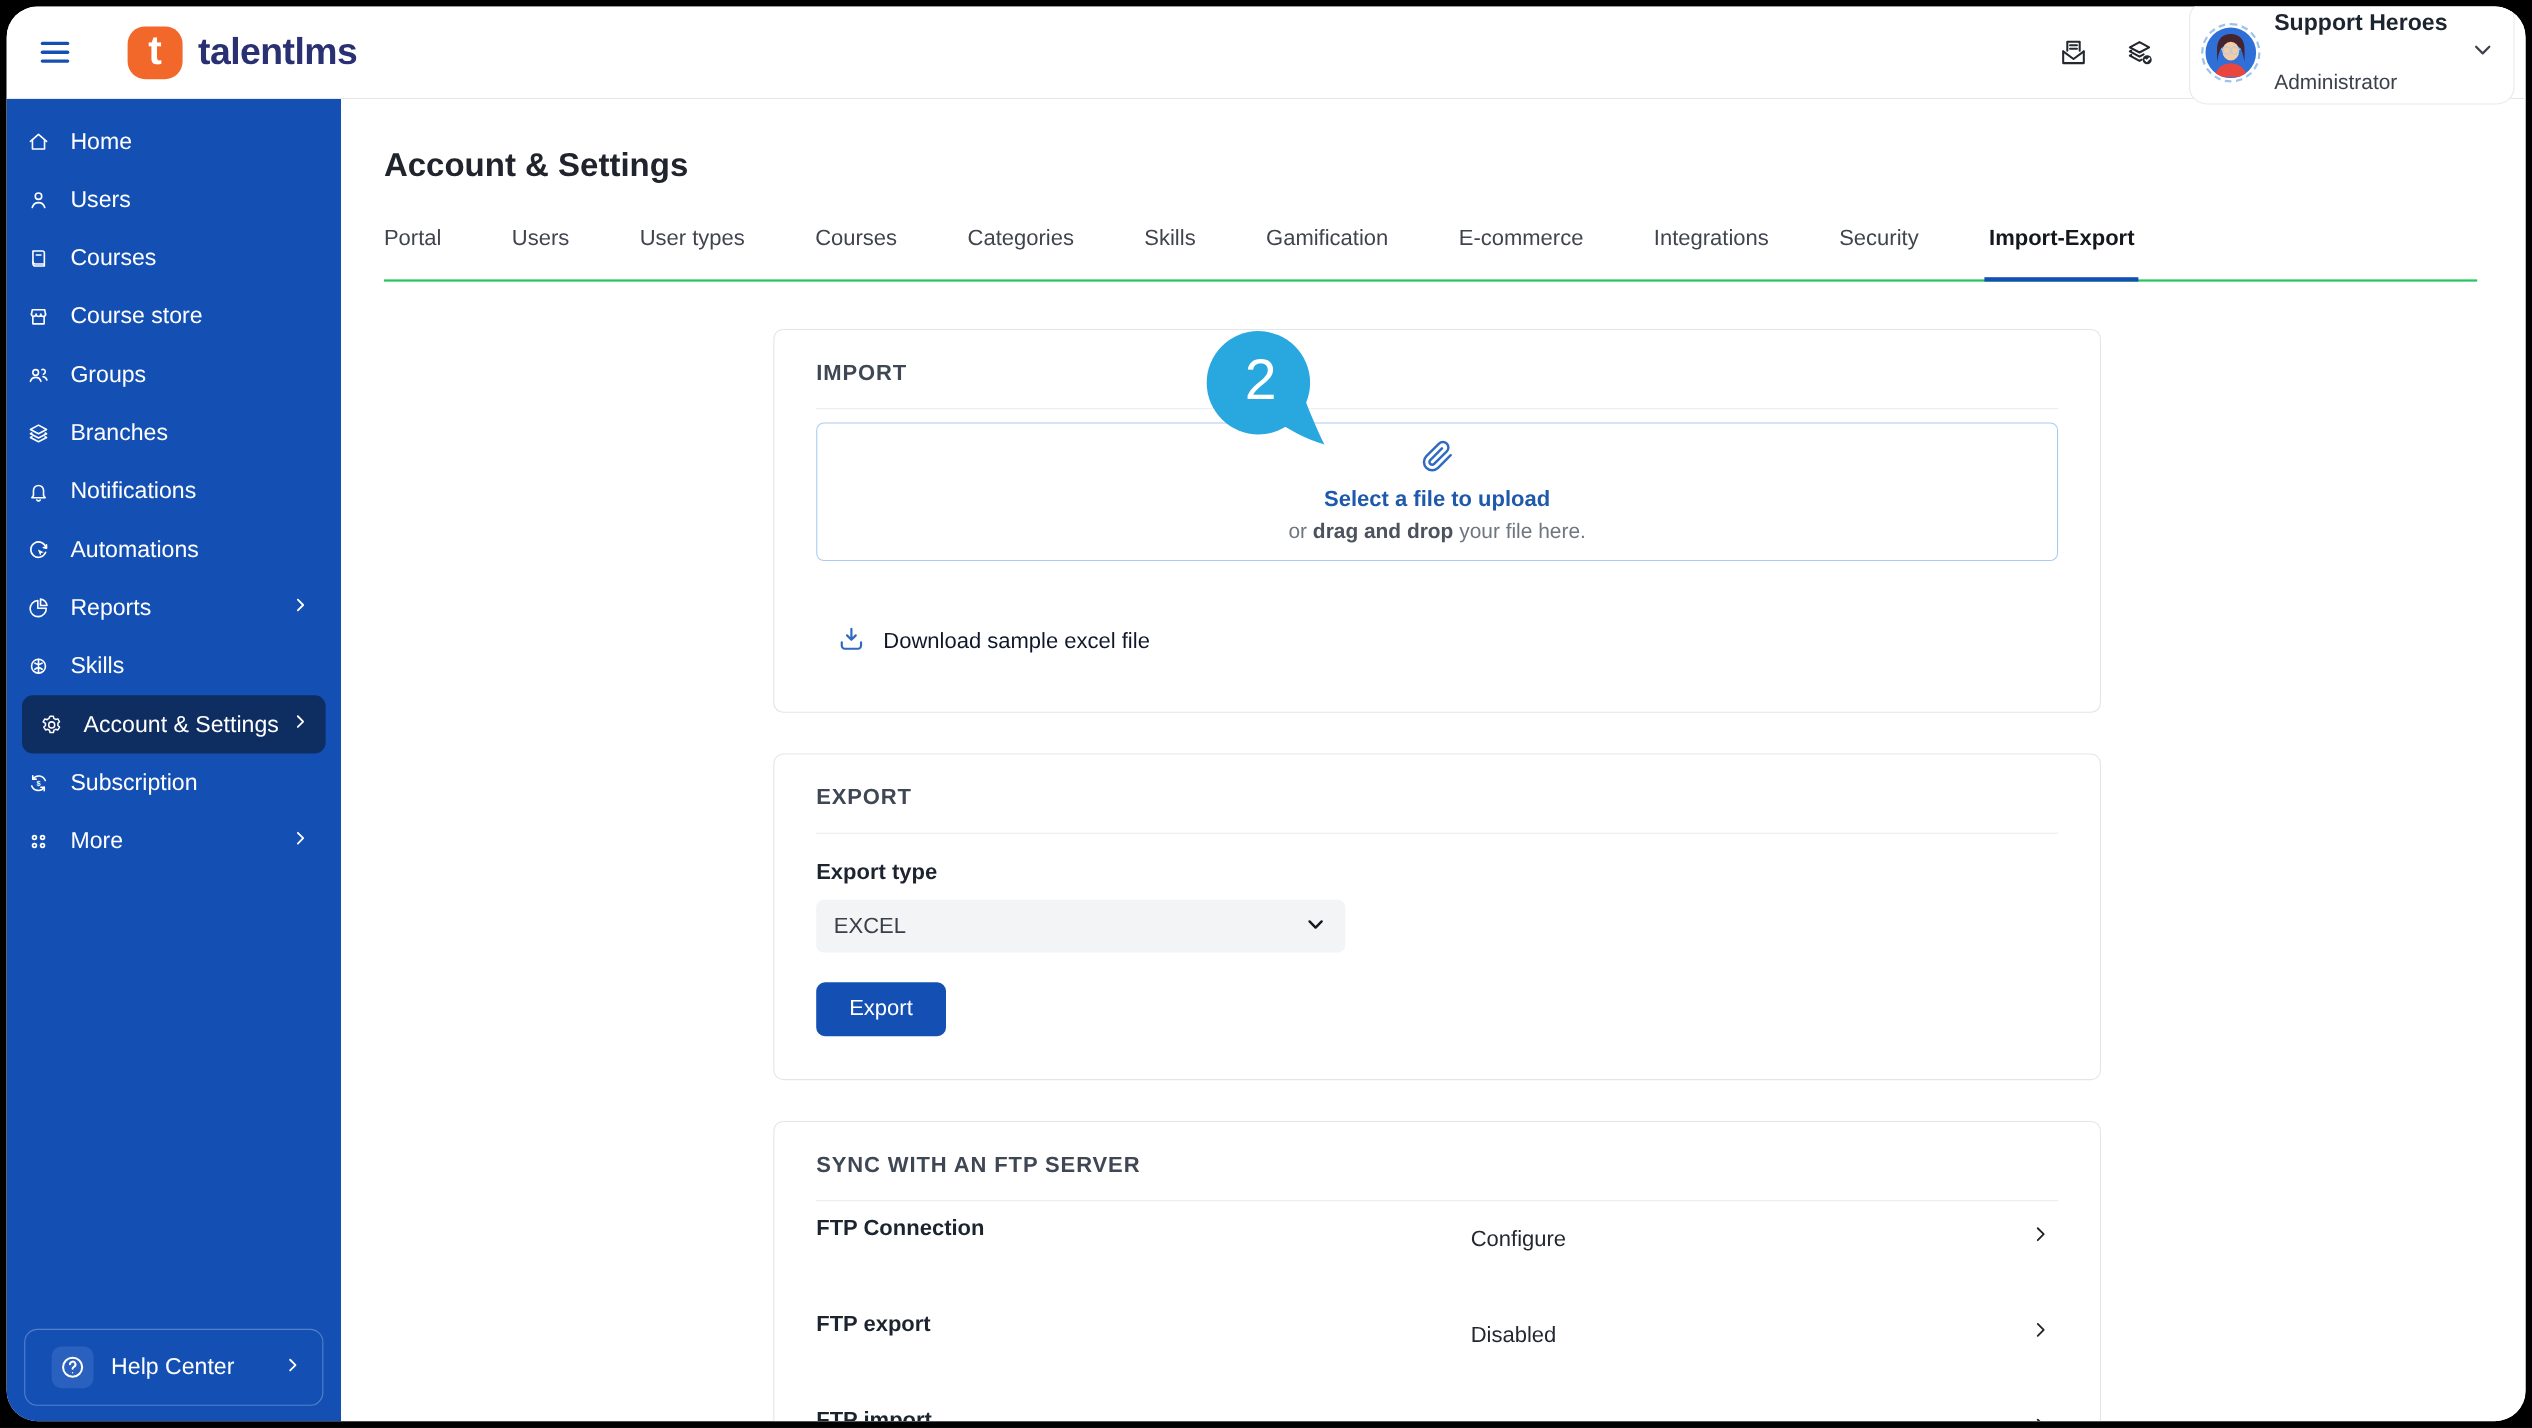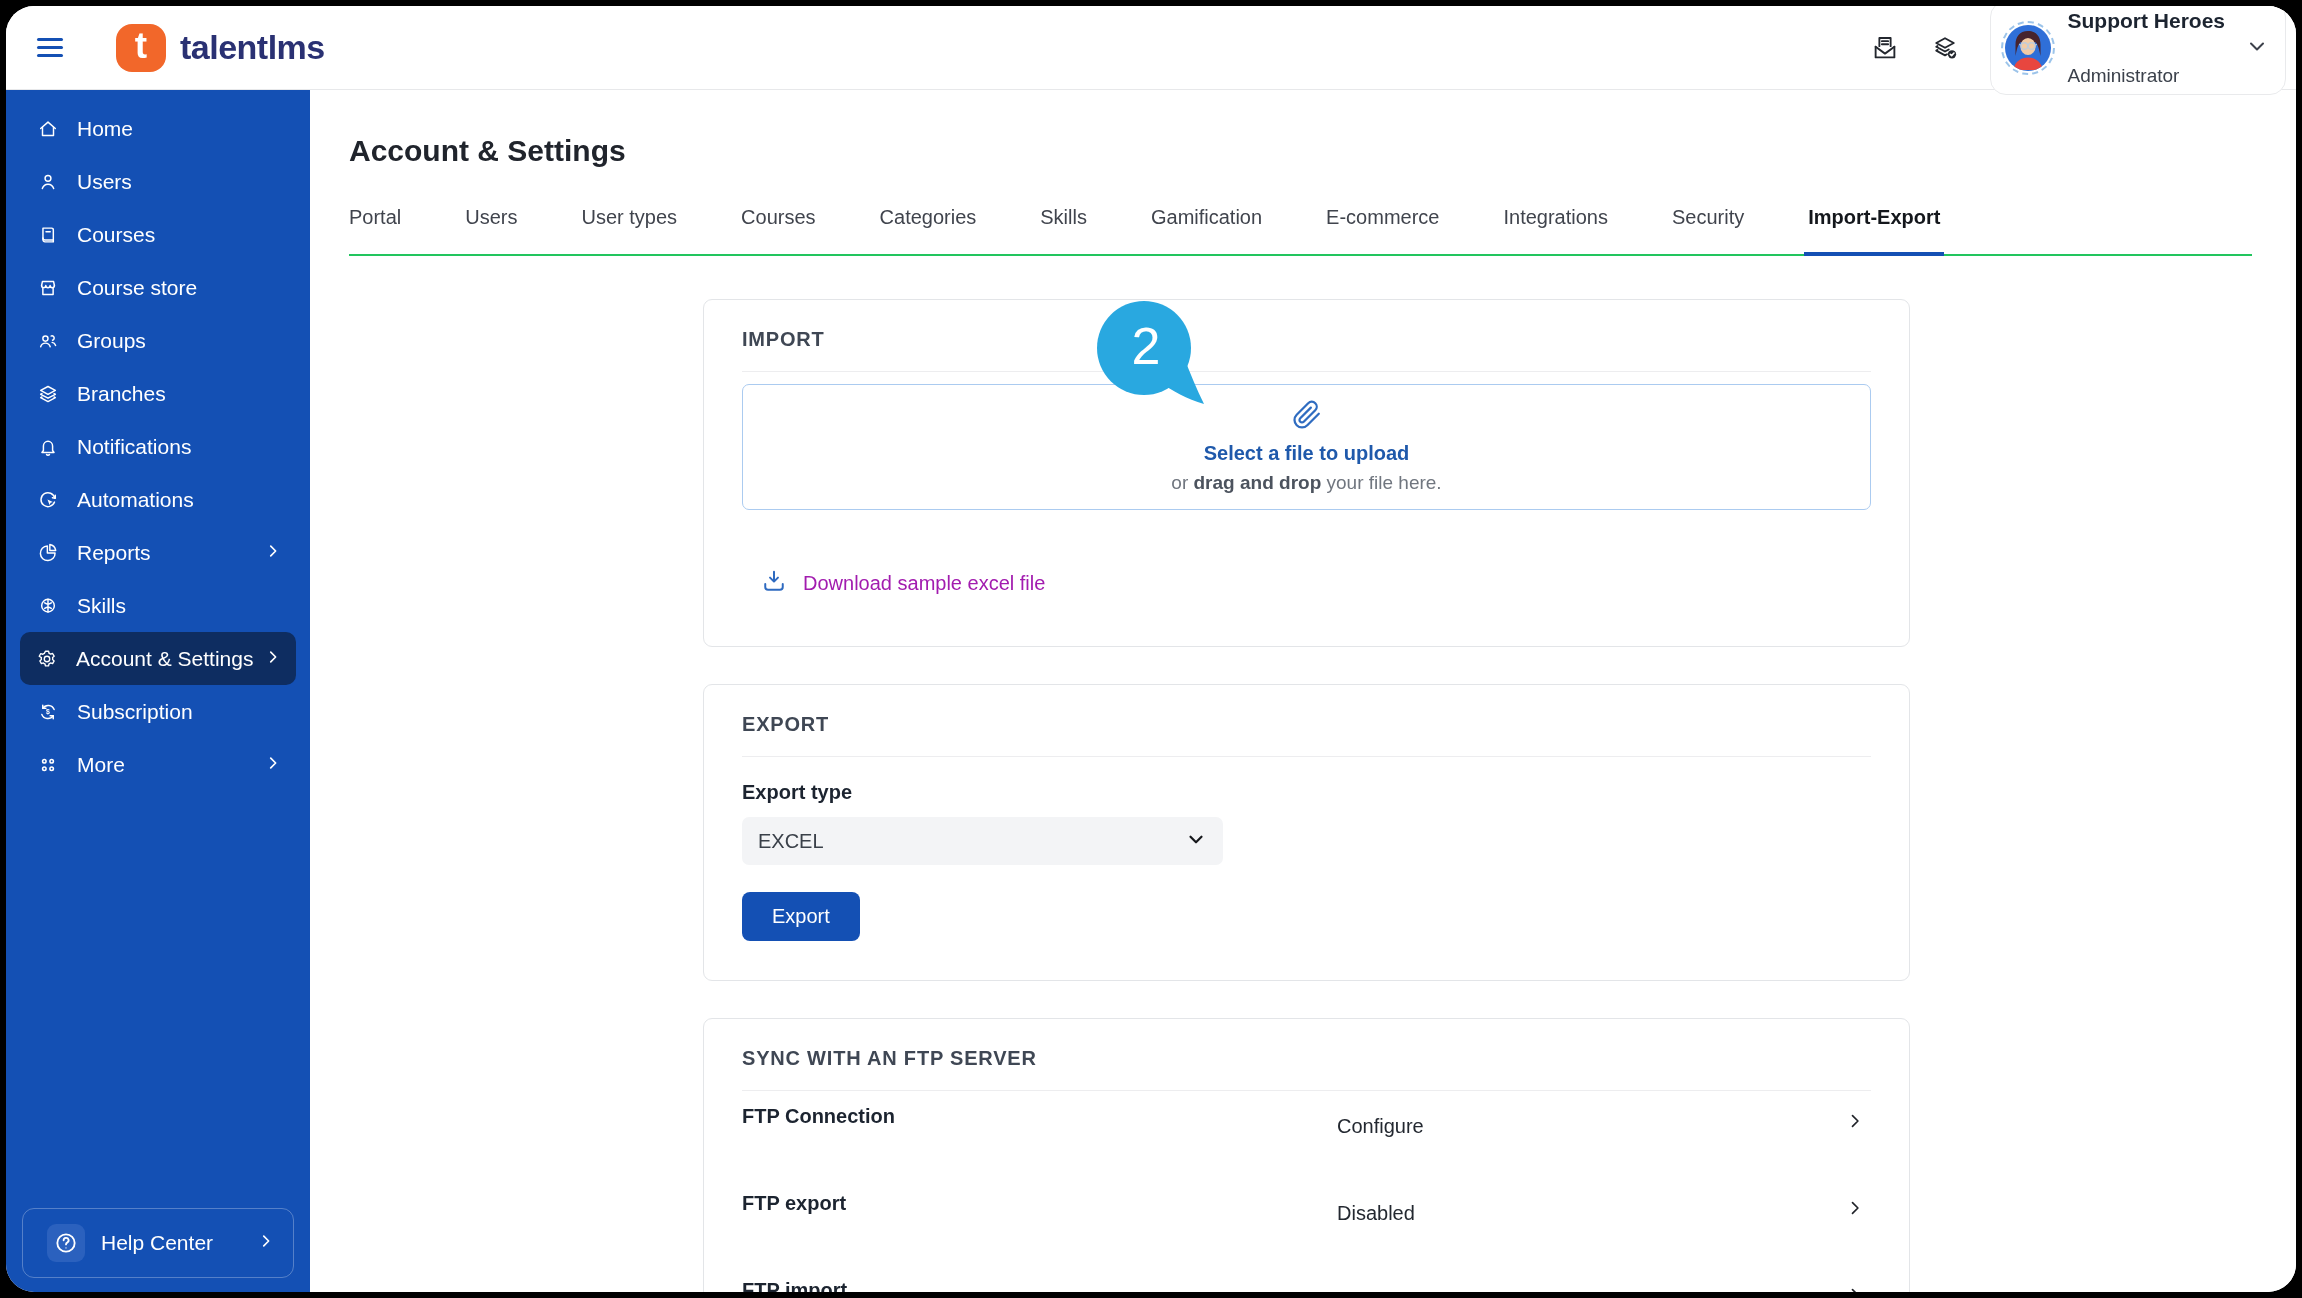--- a/index.html
+++ b/index.html
@@ -32,21 +32,21 @@
   .avatar-ring { width:54px; height:54px; border:2px dashed #9cc4ea; border-radius:50%;
                  display:flex; align-items:center; justify-content:center; }
   .user-text { margin-left:12px; line-height:1.2; }
   .user-name { font-size:21px; font-weight:700; color:#1c2430; }
   .user-role { font-size:19px; color:#3b414b;margin-top:32px; }
   .user-chev { margin-left:20px; }
 
   
   .body { flex:1; display:flex; min-height:0; }
   .sidebar { width:304px; flex:0 0 304px; background:#1450b4; position:relative; padding-top:12px; color:#fff; }
-  .nav-item { height:53px; display:flex; align-items:center; padding-left:31px; cursor:pointer; font-size:21px; font-weight:500; }
+  .nav-item { height:53px; display:flex; align-items:center; padding-left:18px; cursor:pointer; font-size:21px; font-weight:500; }
   .nav-item .nico { width:22px; height:22px; flex:0 0 22px; margin-right:18px; }
   .nav-item .chev { margin-left:auto; margin-right:28px; }
   .nav-item.active { background:#0e2d61; border-radius:10px; margin:0 14px; padding-left:16px; }
   .nav-item.active .chev { margin-right:14px; }
   .help-box { position:absolute; left:16px; right:16px; bottom:14px; height:70px;
               border:1px solid rgba(255,255,255,0.28); border-radius:12px;
               display:flex; align-items:center; padding:0 18px 0 24px; cursor:pointer; }
   .help-ico { width:38px; height:38px; background:#2b61be; border-radius:9px;
               display:flex; align-items:center; justify-content:center; }
   .help-label { margin-left:16px; font-size:21px; font-weight:500; }
@@ -65,21 +65,21 @@
   .card-title { font-size:20px; font-weight:600; color:#3f4754; letter-spacing:0.8px; }
   .card-divider { height:1px; background:#ededef; margin-top:20px; }
 
   
   .upload-area { margin-top:12px; height:126px; border:1px solid #abcbf0; border-radius:7px;
                  display:flex; flex-direction:column; align-items:center; justify-content:center; cursor:pointer;text-align:center; }
   .upload-link { font-size:20px; font-weight:700; color:#1f59ab; margin-top:8px; cursor:pointer; }
   .upload-sub { font-size:19px; color:#70767f; margin-top:7px; }
   .upload-sub b { color:#4c535e; }
   .download-row { display:flex; align-items:center; margin:57px 0 47px 18px; cursor:pointer; }
-  .download-label { margin-left:15px; font-size:20px; color:#a21caf; }
+  .download-label { margin-left:15px; font-size:20px; color:#0f172a; }
 
   
   .field-label { margin-top:24px; font-size:20px; font-weight:700; color:#1c2430; }
   .select { margin-top:13px; width:481px; height:48px; background:#f3f4f6; border-radius:7px;
             display:flex; align-items:center; padding:0 16px; cursor:pointer; }
   .select-value { font-size:20px; color:#3a4049; }
   .select .sel-chev { margin-left:auto; }
   .btn-primary { margin:27px 0 39px 0; display:inline-block; background:#1450b4; color:#fff;
                  font-size:20px; border:none; border-radius:8px; padding:13px 30px; cursor:pointer;
                  font-family:"Liberation Sans", sans-serif; }

